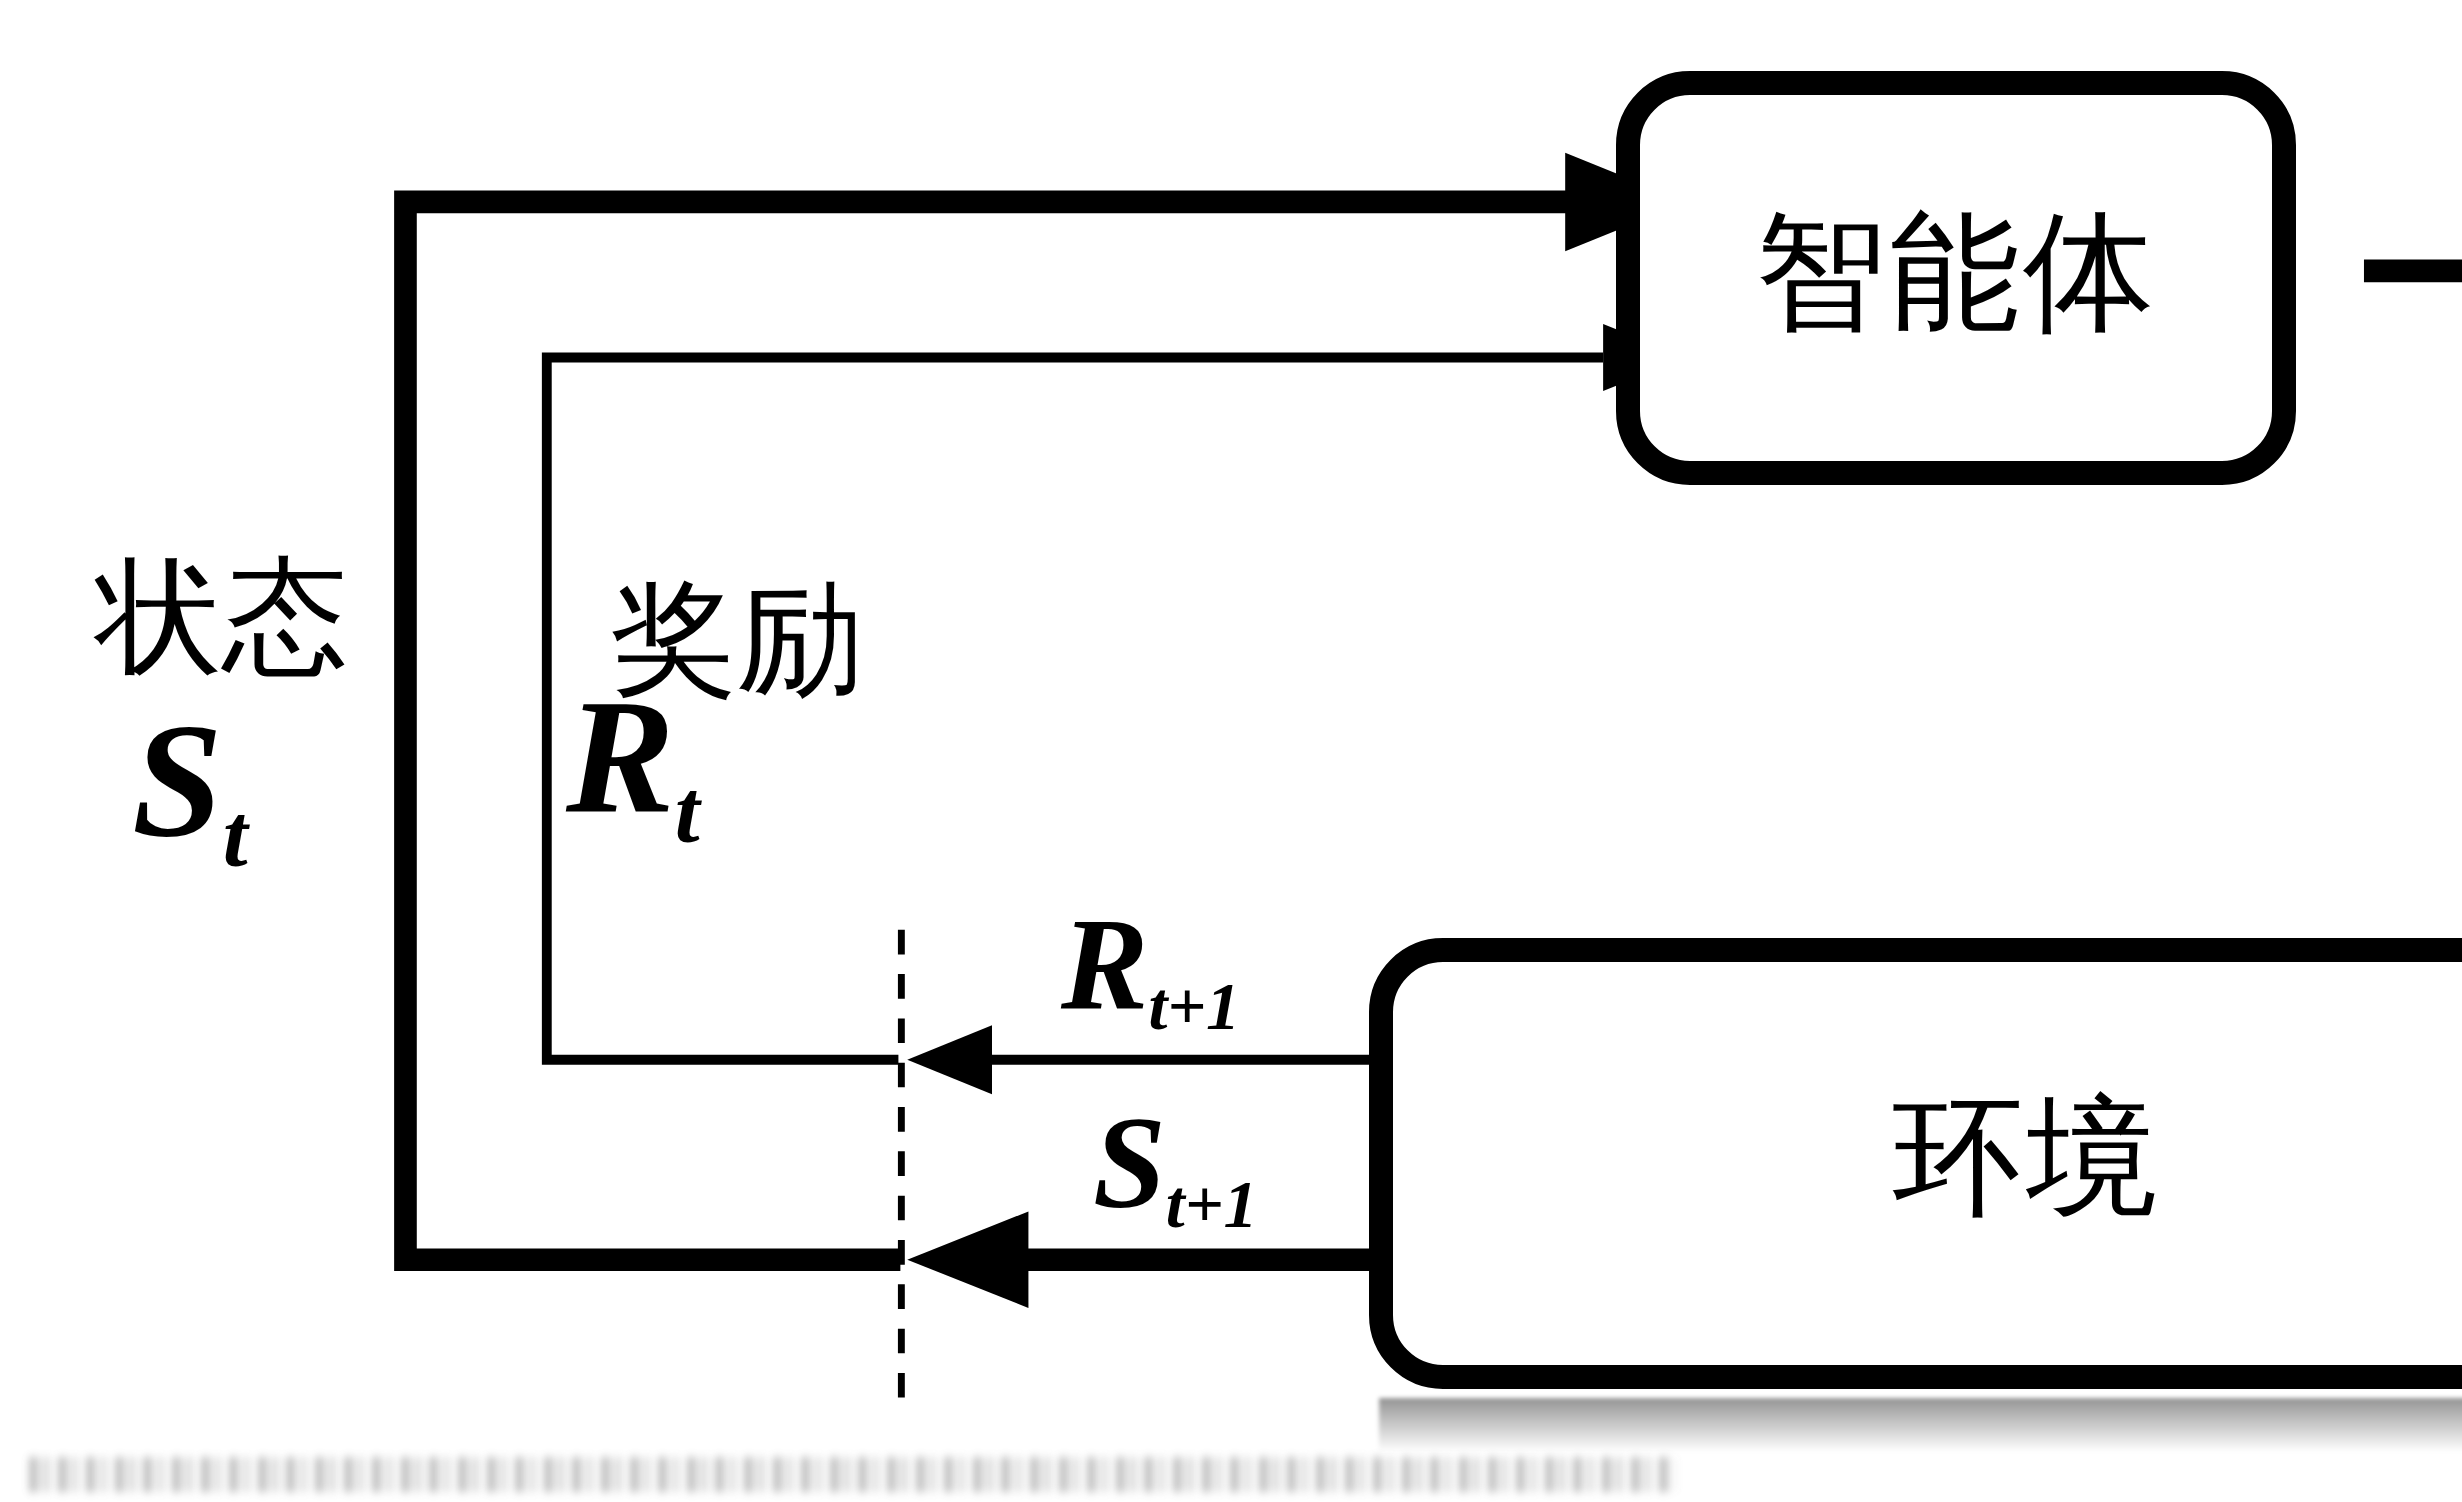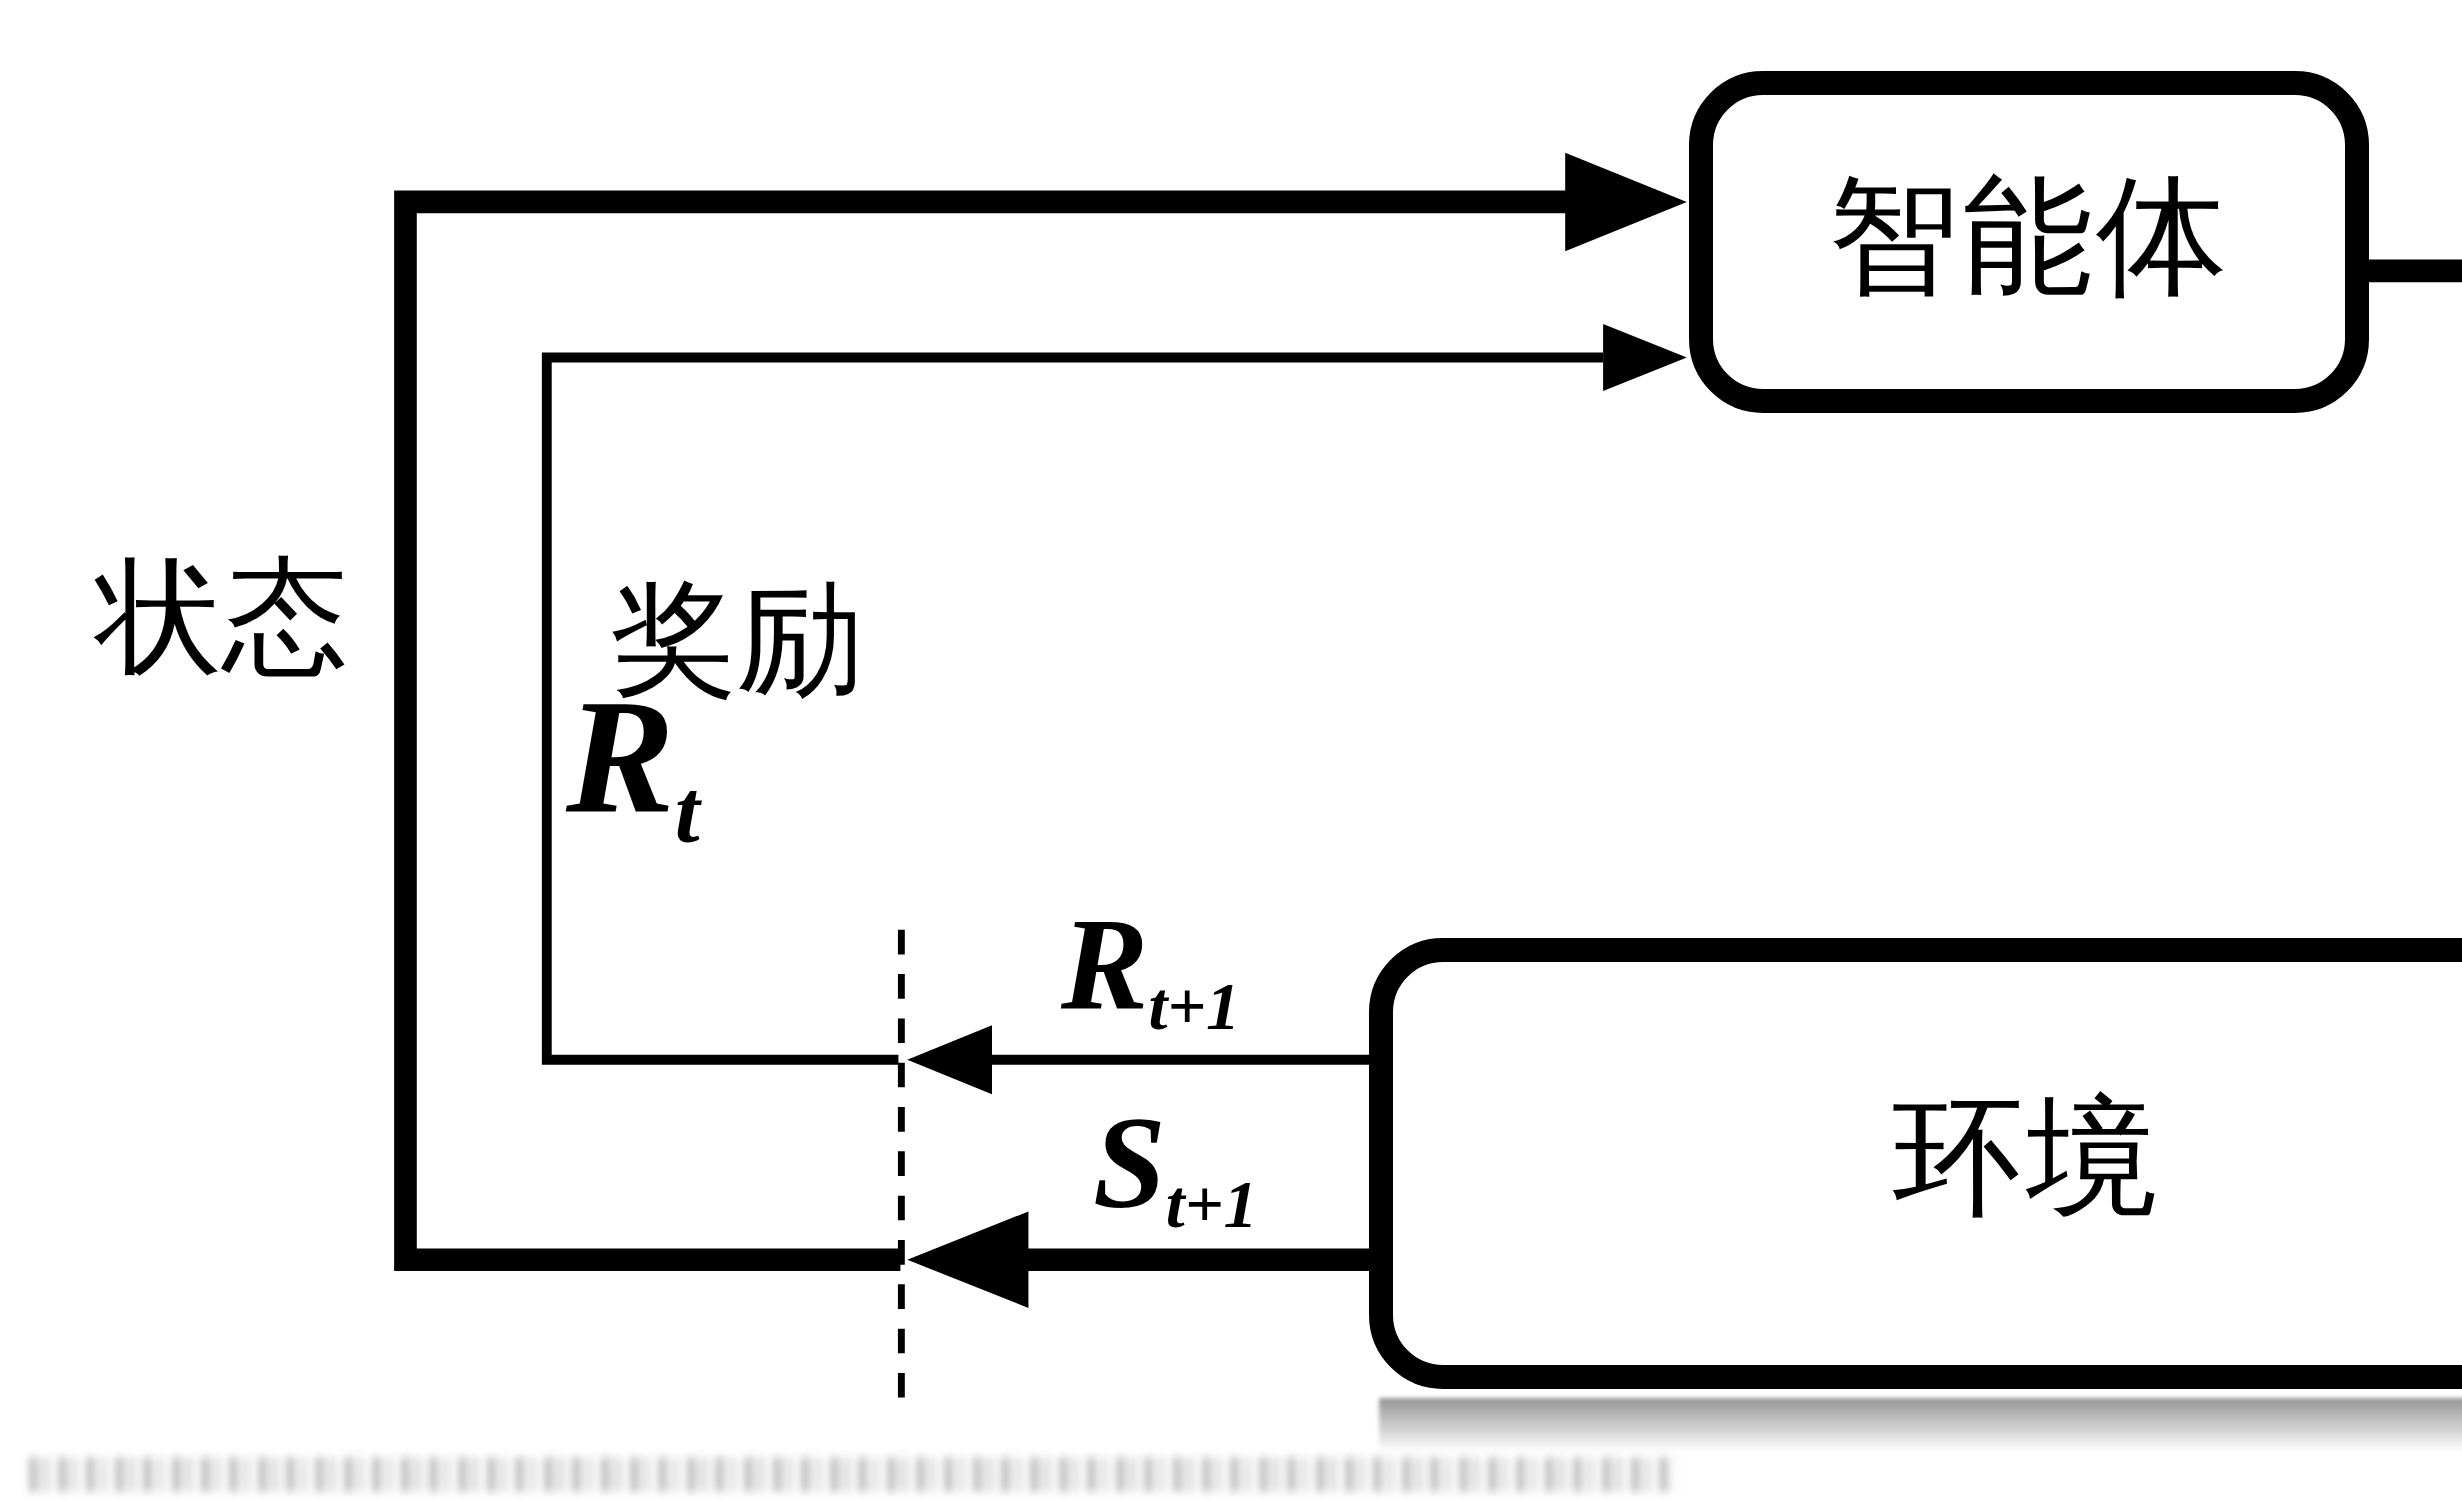--- a/index.html
+++ b/index.html
@@ -27,22 +27,22 @@
     position: absolute;
     background: #ffffff;
     border: 24.6px solid #000;
     border-radius: 74px;
     display: flex;
     align-items: center;
     justify-content: center;
     box-sizing: border-box;
   }
   #agent-box {
-    left: 1689px; top: 71px;
-    width: 680px; height: 342px;
+    left: 1616px; top: 71px;
+    width: 680px; height: 414px;
   }
   #environment-box {
     left: 1369px; top: 938px;
     width: 1315px; height: 451px;
   }
   .node-label {
     font-size: 131px;
     letter-spacing: 3px;
     white-space: nowrap;
     transform: translateY(-4.9px);
@@ -131,20 +131,23 @@
 
   <div class="node" id="agent-box">
     <span class="node-label">智能体</span>
   </div>
 
   <div class="node" id="environment-box">
     <span class="node-label">环境</span>
   </div>
 
   <div class="caption-cjk" style="left:96px; top:534px;">状态</div>
+  <div class="math" style="left:132px; top:699px;">
+    <span>S</span><span class="sub">t</span>
+  </div>
 
   <div class="caption-cjk" style="left:611px; top:556px;">奖励</div>
   <div class="math" style="left:566px; top:675px;">
     <span>R</span><span class="sub">t</span>
   </div>
 
   <div class="math-small" style="left:1061px; top:899px;">
     <span>R</span><span class="sub">t+1</span>
   </div>
   <div class="math-small" style="left:1069px; top:1097px;margin-left:24px;">

